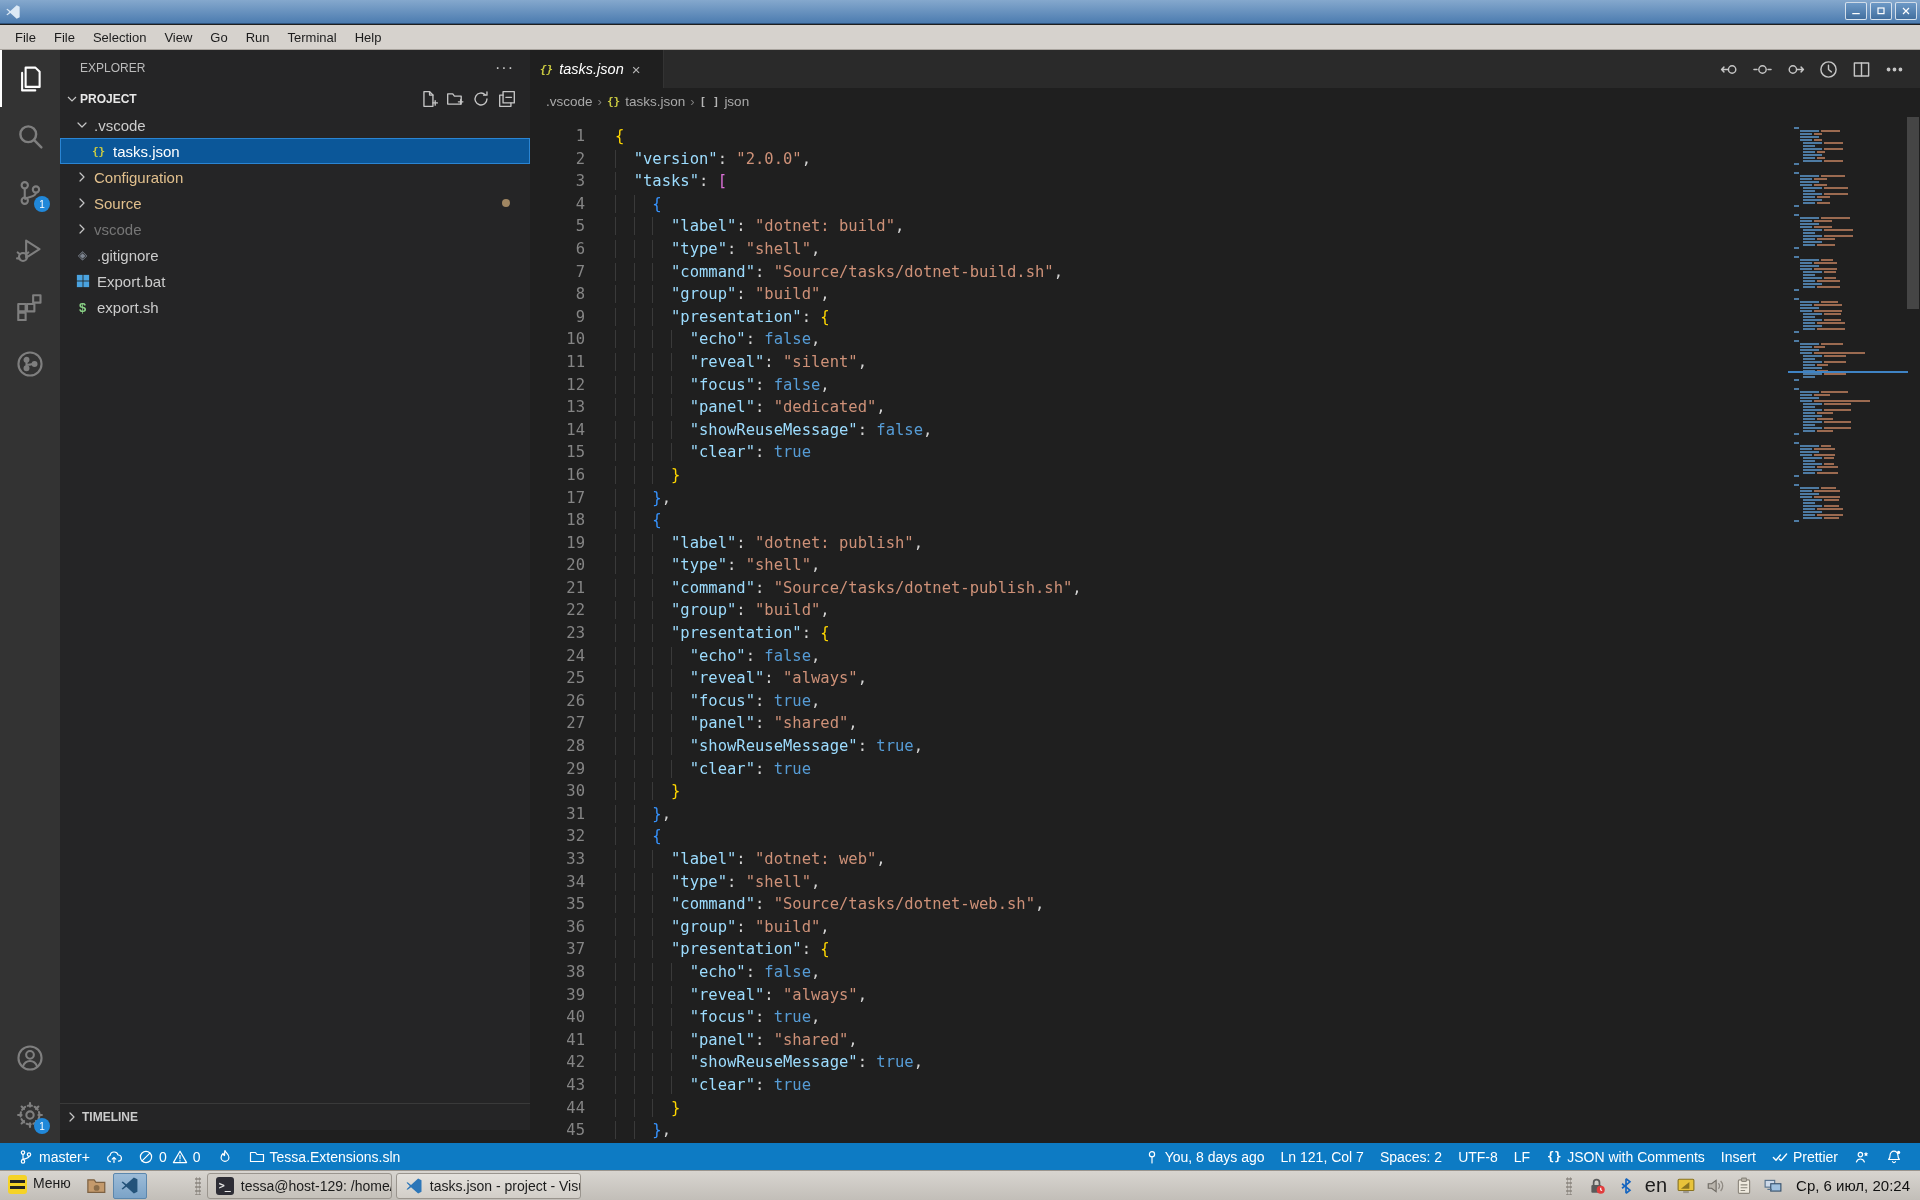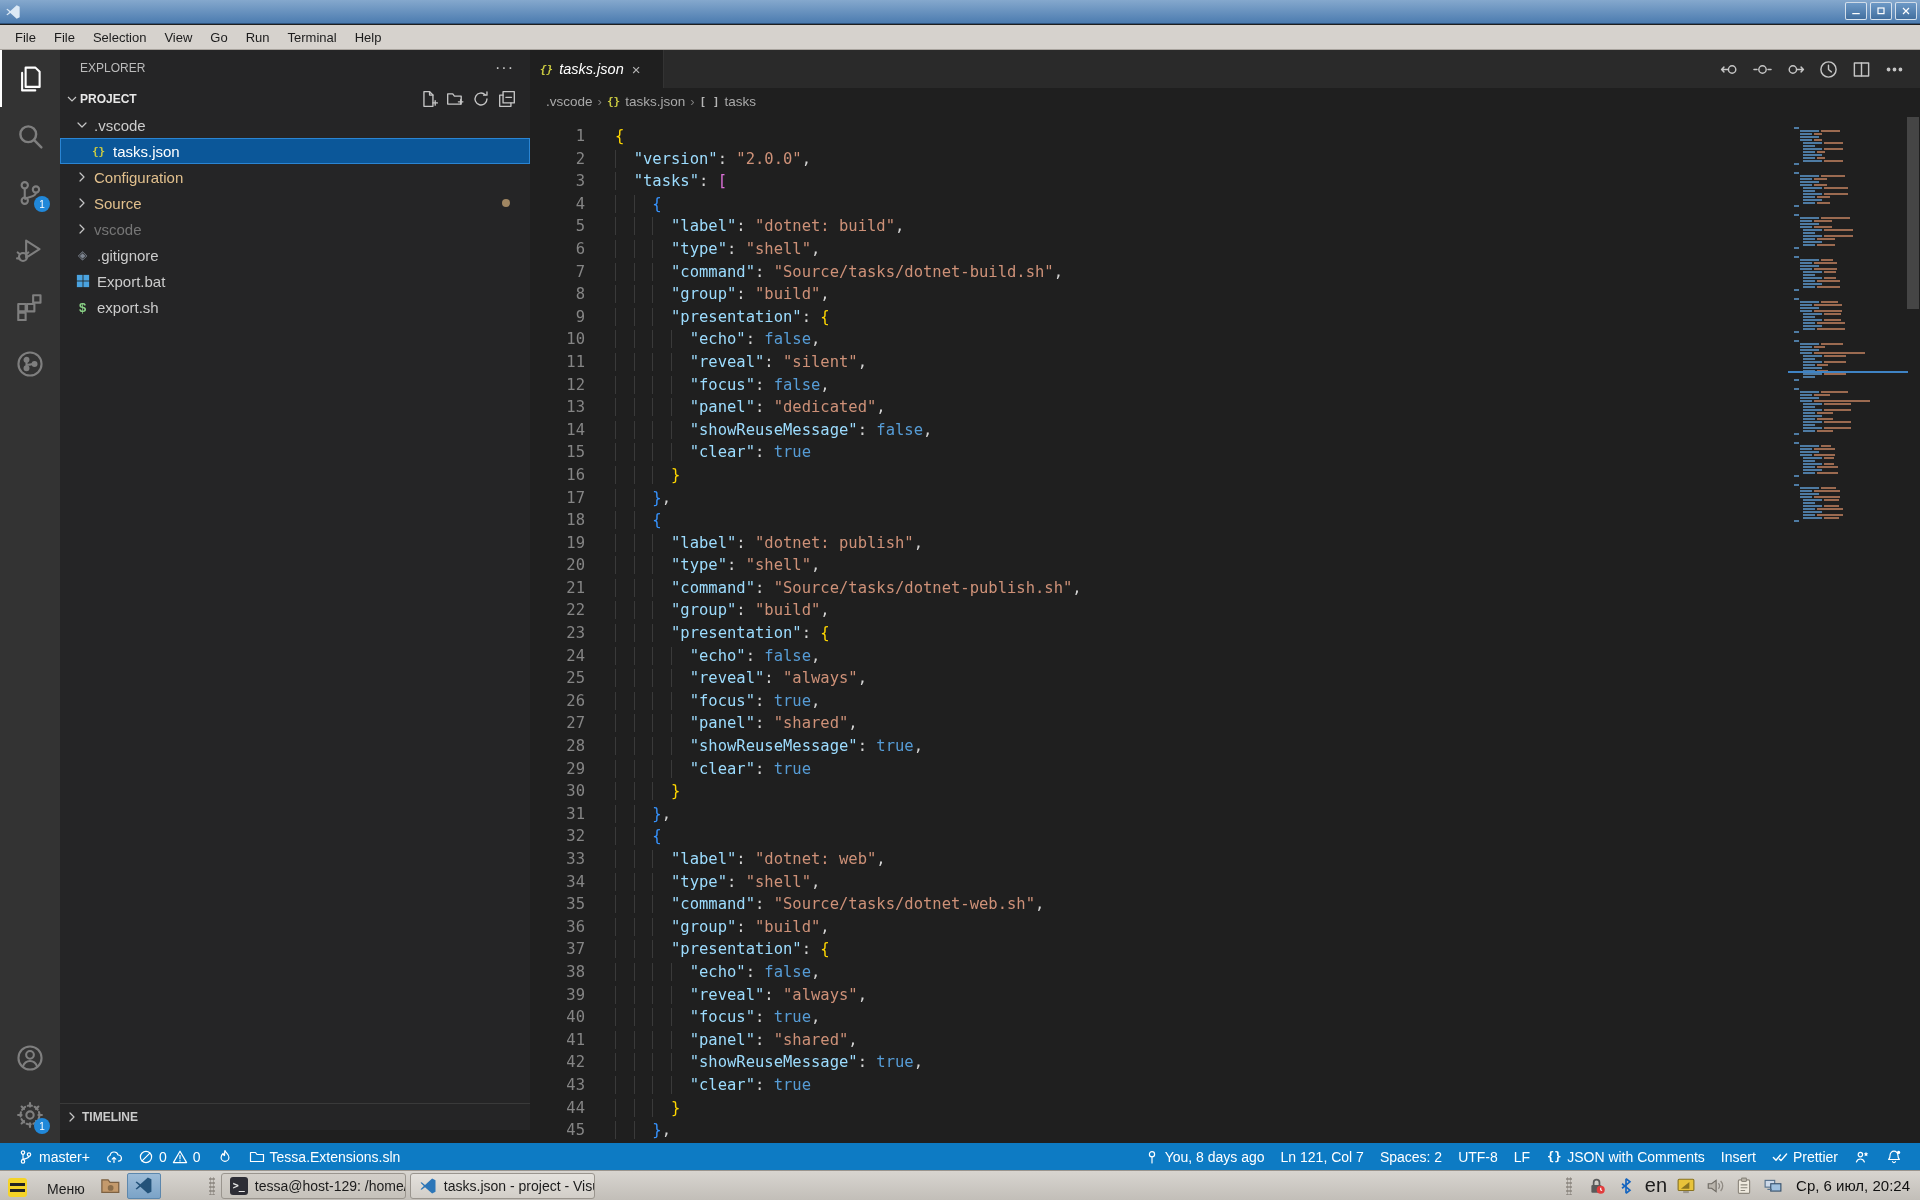--- a/index.html
+++ b/index.html
@@ -97,21 +97,21 @@
   #statusbar{position:absolute;left:0;right:0;bottom:30px;height:27px;background:#0d7bc4;color:#fff;
     display:flex;align-items:center;font-size:14px;padding:0 10px}
   .sb-item{display:flex;align-items:center;gap:5px;padding:0 8px;height:100%}
   .sb-item svg{width:16px;height:16px}
   #sb-right{margin-left:auto;display:flex;align-items:center}
 
   
   #taskbar{position:absolute;left:0;right:0;bottom:0;height:30px;
     background:linear-gradient(#d8d5d0,#c2beb8);border-top:1px solid #9a958e;
     display:flex;align-items:center;padding:0 4px;font-size:14px;color:#1c1c1c}
-  #menu-btn{display:flex;align-items:flex-end;gap:20px;padding:2px 8px 2px 4px;height:26px;border-radius:2px}
+  #menu-btn{display:flex;align-items:flex-start;gap:6px;padding:2px 8px 2px 4px;height:26px;border-radius:2px}
   #distro-icon{width:19px;height:19px;border-radius:3px;background:#f5d327;position:relative;overflow:hidden}
   #distro-icon::after{content:"";position:absolute;left:2px;right:2px;top:5px;height:3px;background:#222;
     box-shadow:0 6px 0 #222}
   .ql-btn{width:34px;height:26px;display:flex;align-items:center;justify-content:center;border-radius:2px}
   .ql-btn.pressed{background:linear-gradient(#9dbcd8,#7ba3c7);border:1px solid #5c87ad}
   .grip{width:6px;height:18px;margin:0 6px;background-image:radial-gradient(#8f8a83 1px,transparent 1.3px);
     background-size:3px 4px}
   .task-btn{display:flex;align-items:center;gap:7px;width:185px;height:26px;margin-right:4px;padding:0 8px;
     background:linear-gradient(#d3cfc9,#c6c2bb);border:1px solid #9a958e;border-radius:3px;
     white-space:nowrap;overflow:hidden}
@@ -377,21 +377,21 @@
               </svg></span>
           </div>
       </div>
       <div id="breadcrumb">
         <span>.vscode</span>
         <span class="bc-sep">›</span>
         <span class="bc-icon">{}</span>
         <span>tasks.json</span>
         <span class="bc-sep">›</span>
         <span class="bc-icon arr">[ ]</span>
-        <span>tasks</span>
+        <span>json</span>
       </div>
       <div id="codewrap">
         <div id="code-lines"><div class="line"><span class="ln">1</span><span class="ct"><span class="b1">{</span></span></div><div class="line"><span class="ln">2</span><span class="ct"><span class="ind">  </span><span class="key">"version"</span><span class="pun">: </span><span class="str">"2.0.0"</span><span class="pun">,</span></span></div><div class="line"><span class="ln">3</span><span class="ct"><span class="ind">  </span><span class="key">"tasks"</span><span class="pun">: </span><span class="b2">[</span></span></div><div class="line"><span class="ln">4</span><span class="ct"><span class="ind">  </span><span class="ind">  </span><span class="b3">{</span></span></div><div class="line"><span class="ln">5</span><span class="ct"><span class="ind">  </span><span class="ind">  </span><span class="ind">  </span><span class="key">"label"</span><span class="pun">: </span><span class="str">"dotnet: build"</span><span class="pun">,</span></span></div><div class="line"><span class="ln">6</span><span class="ct"><span class="ind">  </span><span class="ind">  </span><span class="ind">  </span><span class="key">"type"</span><span class="pun">: </span><span class="str">"shell"</span><span class="pun">,</span></span></div><div class="line"><span class="ln">7</span><span class="ct"><span class="ind">  </span><span class="ind">  </span><span class="ind">  </span><span class="key">"command"</span><span class="pun">: </span><span class="str">"Source/tasks/dotnet-build.sh"</span><span class="pun">,</span></span></div><div class="line"><span class="ln">8</span><span class="ct"><span class="ind">  </span><span class="ind">  </span><span class="ind">  </span><span class="key">"group"</span><span class="pun">: </span><span class="str">"build"</span><span class="pun">,</span></span></div><div class="line"><span class="ln">9</span><span class="ct"><span class="ind">  </span><span class="ind">  </span><span class="ind">  </span><span class="key">"presentation"</span><span class="pun">: </span><span class="b1">{</span></span></div><div class="line"><span class="ln">10</span><span class="ct"><span class="ind">  </span><span class="ind">  </span><span class="ind">  </span><span class="ind">  </span><span class="key">"echo"</span><span class="pun">: </span><span class="kw">false</span><span class="pun">,</span></span></div><div class="line"><span class="ln">11</span><span class="ct"><span class="ind">  </span><span class="ind">  </span><span class="ind">  </span><span class="ind">  </span><span class="key">"reveal"</span><span class="pun">: </span><span class="str">"silent"</span><span class="pun">,</span></span></div><div class="line"><span class="ln">12</span><span class="ct"><span class="ind">  </span><span class="ind">  </span><span class="ind">  </span><span class="ind">  </span><span class="key">"focus"</span><span class="pun">: </span><span class="kw">false</span><span class="pun">,</span></span></div><div class="line"><span class="ln">13</span><span class="ct"><span class="ind">  </span><span class="ind">  </span><span class="ind">  </span><span class="ind">  </span><span class="key">"panel"</span><span class="pun">: </span><span class="str">"dedicated"</span><span class="pun">,</span></span></div><div class="line"><span class="ln">14</span><span class="ct"><span class="ind">  </span><span class="ind">  </span><span class="ind">  </span><span class="ind">  </span><span class="key">"showReuseMessage"</span><span class="pun">: </span><span class="kw">false</span><span class="pun">,</span></span></div><div class="line"><span class="ln">15</span><span class="ct"><span class="ind">  </span><span class="ind">  </span><span class="ind">  </span><span class="ind">  </span><span class="key">"clear"</span><span class="pun">: </span><span class="kw">true</span></span></div><div class="line"><span class="ln">16</span><span class="ct"><span class="ind">  </span><span class="ind">  </span><span class="ind">  </span><span class="b1">}</span></span></div><div class="line"><span class="ln">17</span><span class="ct"><span class="ind">  </span><span class="ind">  </span><span class="b3">}</span><span class="pun">,</span></span></div><div class="line"><span class="ln">18</span><span class="ct"><span class="ind">  </span><span class="ind">  </span><span class="b3">{</span></span></div><div class="line"><span class="ln">19</span><span class="ct"><span class="ind">  </span><span class="ind">  </span><span class="ind">  </span><span class="key">"label"</span><span class="pun">: </span><span class="str">"dotnet: publish"</span><span class="pun">,</span></span></div><div class="line"><span class="ln">20</span><span class="ct"><span class="ind">  </span><span class="ind">  </span><span class="ind">  </span><span class="key">"type"</span><span class="pun">: </span><span class="str">"shell"</span><span class="pun">,</span></span></div><div class="line"><span class="ln">21</span><span class="ct"><span class="ind">  </span><span class="ind">  </span><span class="ind">  </span><span class="key">"command"</span><span class="pun">: </span><span class="str">"Source/tasks/dotnet-publish.sh"</span><span class="pun">,</span></span></div><div class="line"><span class="ln">22</span><span class="ct"><span class="ind">  </span><span class="ind">  </span><span class="ind">  </span><span class="key">"group"</span><span class="pun">: </span><span class="str">"build"</span><span class="pun">,</span></span></div><div class="line"><span class="ln">23</span><span class="ct"><span class="ind">  </span><span class="ind">  </span><span class="ind">  </span><span class="key">"presentation"</span><span class="pun">: </span><span class="b1">{</span></span></div><div class="line"><span class="ln">24</span><span class="ct"><span class="ind">  </span><span class="ind">  </span><span class="ind">  </span><span class="ind">  </span><span class="key">"echo"</span><span class="pun">: </span><span class="kw">false</span><span class="pun">,</span></span></div><div class="line"><span class="ln">25</span><span class="ct"><span class="ind">  </span><span class="ind">  </span><span class="ind">  </span><span class="ind">  </span><span class="key">"reveal"</span><span class="pun">: </span><span class="str">"always"</span><span class="pun">,</span></span></div><div class="line"><span class="ln">26</span><span class="ct"><span class="ind">  </span><span class="ind">  </span><span class="ind">  </span><span class="ind">  </span><span class="key">"focus"</span><span class="pun">: </span><span class="kw">true</span><span class="pun">,</span></span></div><div class="line"><span class="ln">27</span><span class="ct"><span class="ind">  </span><span class="ind">  </span><span class="ind">  </span><span class="ind">  </span><span class="key">"panel"</span><span class="pun">: </span><span class="str">"shared"</span><span class="pun">,</span></span></div><div class="line"><span class="ln">28</span><span class="ct"><span class="ind">  </span><span class="ind">  </span><span class="ind">  </span><span class="ind">  </span><span class="key">"showReuseMessage"</span><span class="pun">: </span><span class="kw">true</span><span class="pun">,</span></span></div><div class="line"><span class="ln">29</span><span class="ct"><span class="ind">  </span><span class="ind">  </span><span class="ind">  </span><span class="ind">  </span><span class="key">"clear"</span><span class="pun">: </span><span class="kw">true</span></span></div><div class="line"><span class="ln">30</span><span class="ct"><span class="ind">  </span><span class="ind">  </span><span class="ind">  </span><span class="b1">}</span></span></div><div class="line"><span class="ln">31</span><span class="ct"><span class="ind">  </span><span class="ind">  </span><span class="b3">}</span><span class="pun">,</span></span></div><div class="line"><span class="ln">32</span><span class="ct"><span class="ind">  </span><span class="ind">  </span><span class="b3">{</span></span></div><div class="line"><span class="ln">33</span><span class="ct"><span class="ind">  </span><span class="ind">  </span><span class="ind">  </span><span class="key">"label"</span><span class="pun">: </span><span class="str">"dotnet: web"</span><span class="pun">,</span></span></div><div class="line"><span class="ln">34</span><span class="ct"><span class="ind">  </span><span class="ind">  </span><span class="ind">  </span><span class="key">"type"</span><span class="pun">: </span><span class="str">"shell"</span><span class="pun">,</span></span></div><div class="line"><span class="ln">35</span><span class="ct"><span class="ind">  </span><span class="ind">  </span><span class="ind">  </span><span class="key">"command"</span><span class="pun">: </span><span class="str">"Source/tasks/dotnet-web.sh"</span><span class="pun">,</span></span></div><div class="line"><span class="ln">36</span><span class="ct"><span class="ind">  </span><span class="ind">  </span><span class="ind">  </span><span class="key">"group"</span><span class="pun">: </span><span class="str">"build"</span><span class="pun">,</span></span></div><div class="line"><span class="ln">37</span><span class="ct"><span class="ind">  </span><span class="ind">  </span><span class="ind">  </span><span class="key">"presentation"</span><span class="pun">: </span><span class="b1">{</span></span></div><div class="line"><span class="ln">38</span><span class="ct"><span class="ind">  </span><span class="ind">  </span><span class="ind">  </span><span class="ind">  </span><span class="key">"echo"</span><span class="pun">: </span><span class="kw">false</span><span class="pun">,</span></span></div><div class="line"><span class="ln">39</span><span class="ct"><span class="ind">  </span><span class="ind">  </span><span class="ind">  </span><span class="ind">  </span><span class="key">"reveal"</span><span class="pun">: </span><span class="str">"always"</span><span class="pun">,</span></span></div><div class="line"><span class="ln">40</span><span class="ct"><span class="ind">  </span><span class="ind">  </span><span class="ind">  </span><span class="ind">  </span><span class="key">"focus"</span><span class="pun">: </span><span class="kw">true</span><span class="pun">,</span></span></div><div class="line"><span class="ln">41</span><span class="ct"><span class="ind">  </span><span class="ind">  </span><span class="ind">  </span><span class="ind">  </span><span class="key">"panel"</span><span class="pun">: </span><span class="str">"shared"</span><span class="pun">,</span></span></div><div class="line"><span class="ln">42</span><span class="ct"><span class="ind">  </span><span class="ind">  </span><span class="ind">  </span><span class="ind">  </span><span class="key">"showReuseMessage"</span><span class="pun">: </span><span class="kw">true</span><span class="pun">,</span></span></div><div class="line"><span class="ln">43</span><span class="ct"><span class="ind">  </span><span class="ind">  </span><span class="ind">  </span><span class="ind">  </span><span class="key">"clear"</span><span class="pun">: </span><span class="kw">true</span></span></div><div class="line"><span class="ln">44</span><span class="ct"><span class="ind">  </span><span class="ind">  </span><span class="ind">  </span><span class="b1">}</span></span></div><div class="line"><span class="ln">45</span><span class="ct"><span class="ind">  </span><span class="ind">  </span><span class="b3">}</span><span class="pun">,</span></span></div></div>
         <div id="minimap">
             <div class="mm-block">
               <div class="mm-row" style="padding-left: 2px;">
                 <span class="mm-b" style="width: 5px;"></span>
               </div>
               <div class="mm-row" style="padding-left: 8px;">
                 <span class="mm-b" style="width: 19px;"></span>

